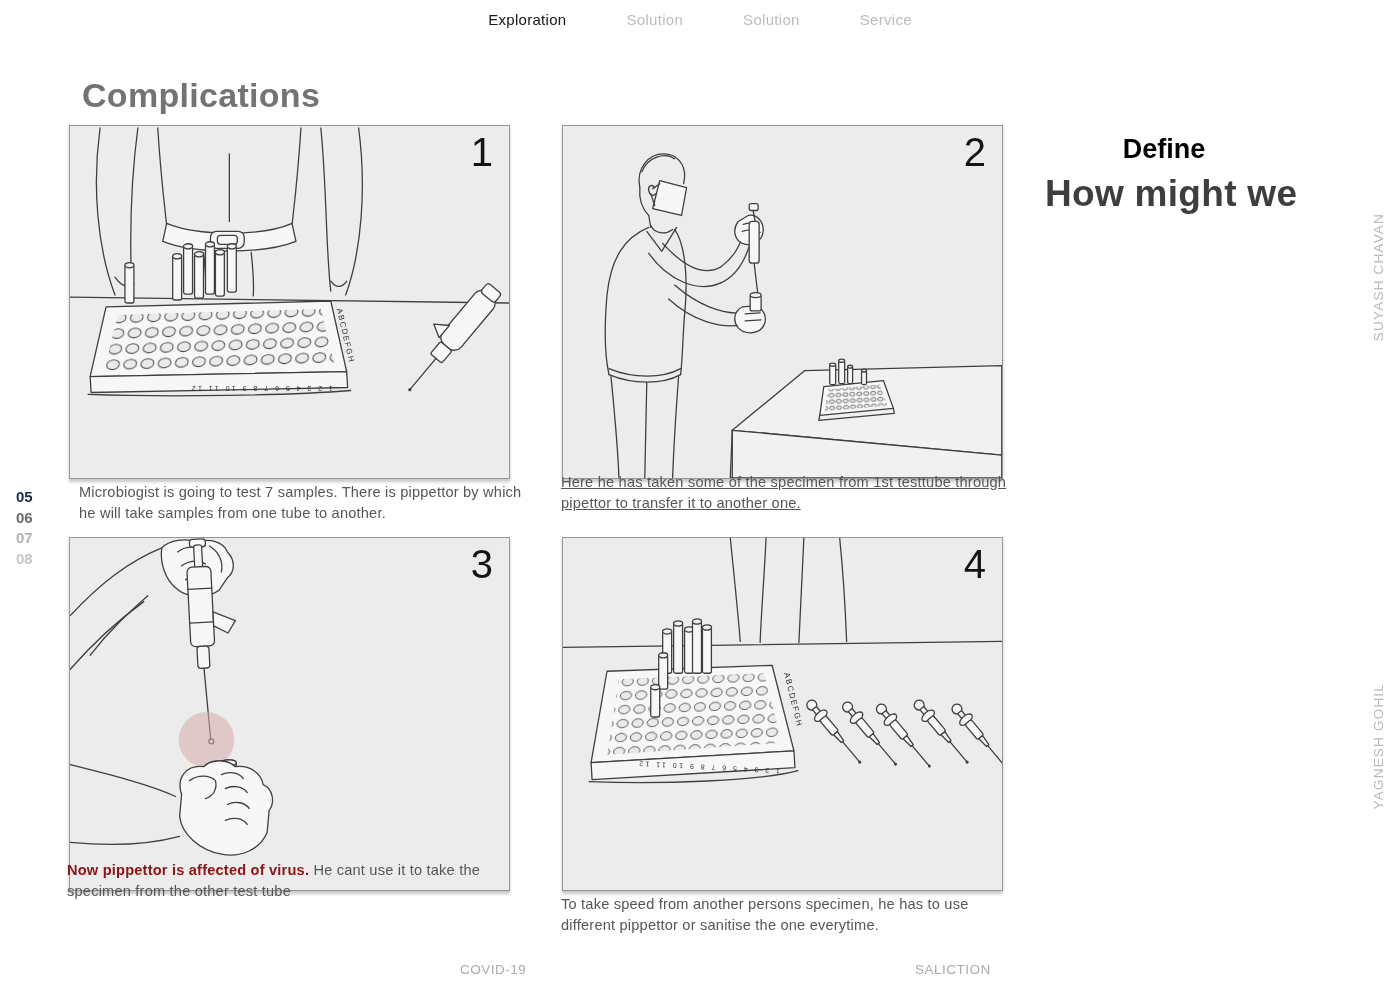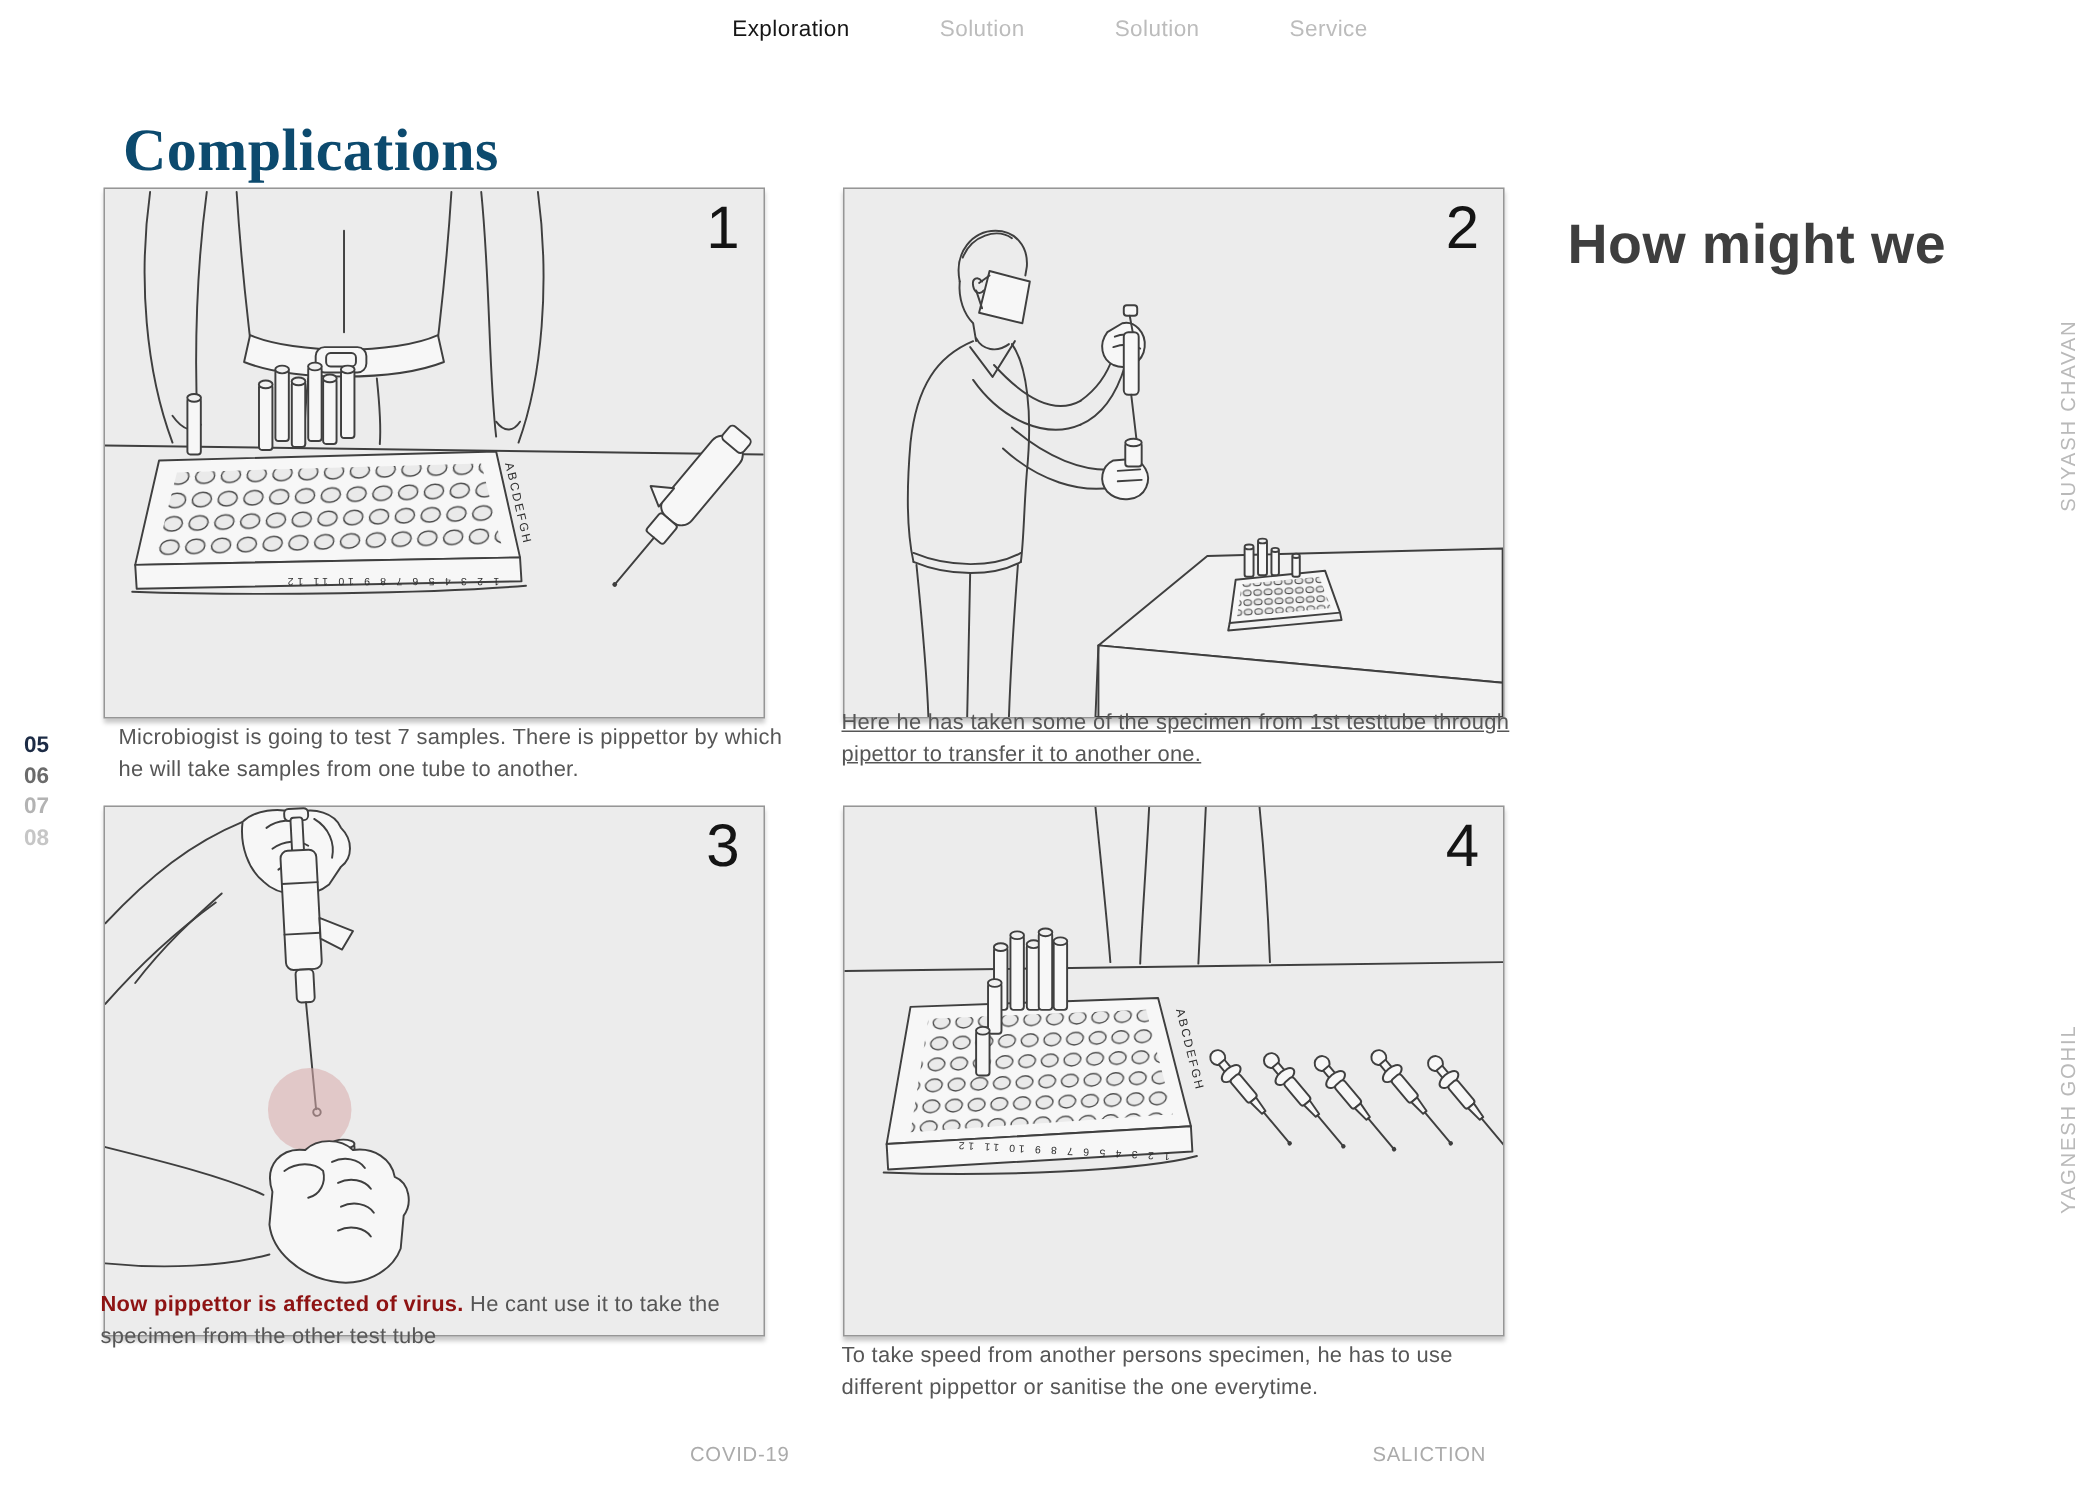--- a/index.html
+++ b/index.html
@@ -3,21 +3,21 @@
 <meta charset="utf-8">
 <style>
   * { margin:0; padding:0; box-sizing:border-box; }
   html,body { width:1400px; height:990px; }
   body { position:relative; background:#ffffff; font-family:"Liberation Sans",sans-serif; overflow:hidden; }
 
   .nav { position:absolute; top:11px; left:0; width:100%; display:flex; justify-content:center; gap:60px; font-size:15px; letter-spacing:.3px; }
   .nav-item { color:#bcbcbc; cursor:pointer; }
   .nav-item.active { color:#161616; }
 
-  .heading { position:absolute; left:82px; top:76px; font-size:40px; font-weight:600; color:#0c4a6e; letter-spacing:.3px;font-family:Liberation Serif, serif; }
+  .heading { position:absolute; left:82px; top:76px; font-size:34px; font-weight:600; color:#737373; letter-spacing:.3px; }
 
   .panel { position:absolute; width:441px; height:354px; background:#ececec; border:1px solid #969696; box-shadow:0 3px 3px rgba(0,0,0,.22); }
   #panel1 { left:69px;  top:125px; }
   #panel2 { left:562px; top:125px; }
   #panel3 { left:69px;  top:537px; }
   #panel4 { left:562px; top:537px; }
   .panel svg { position:absolute; left:0; top:0; width:100%; height:100%; }
   .panel-number { position:absolute; top:4px; right:16px; font-size:40px; font-weight:400; color:#141414; }
 
   .caption { position:absolute; width:460px; font-size:14.6px; line-height:1.42; color:#565656; letter-spacing:.2px; }
@@ -350,20 +350,21 @@
   </svg>
   <div class="panel-number">4</div>
 </div>
 
 <p class="caption" id="caption1">Microbiogist is going to test 7 samples. There is pippettor by which he will take samples from one tube to another.</p>
 <p class="caption" id="caption2">Here he has taken some of the specimen from 1st testtube through pipettor to transfer it to another one.</p>
 <p class="caption" id="caption3"><span class="highlight">Now pippettor is affected of virus.</span><span> He cant use it to take the specimen from the other test tube</span></p>
 <p class="caption" id="caption4">To take speed from another persons specimen, he has to use different pippettor or sanitise the one everytime.</p>
 
 <div class="define">
+  <div class="define-label">Define</div>
   <div class="define-title">How might we</div>
 </div>
 
 <div class="pagination">
   <span class="page-num n1">05</span>
   <span class="page-num n2">06</span>
   <span class="page-num n3">07</span>
   <span class="page-num n4">08</span>
 </div>
 

